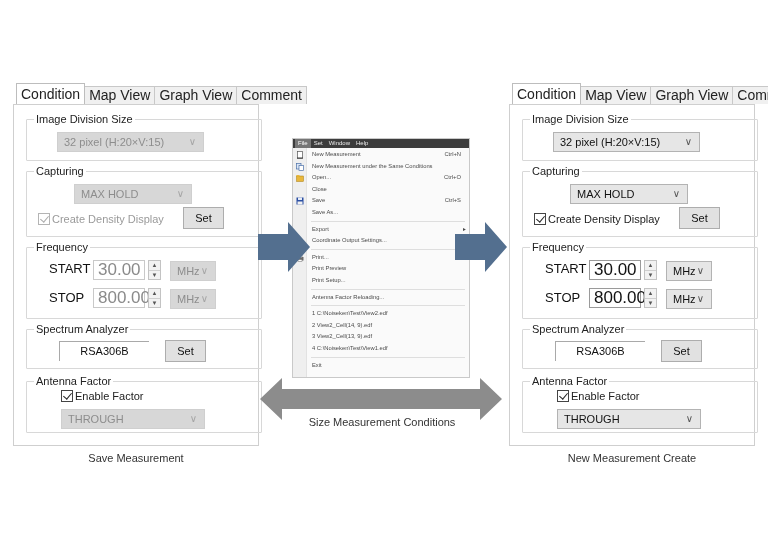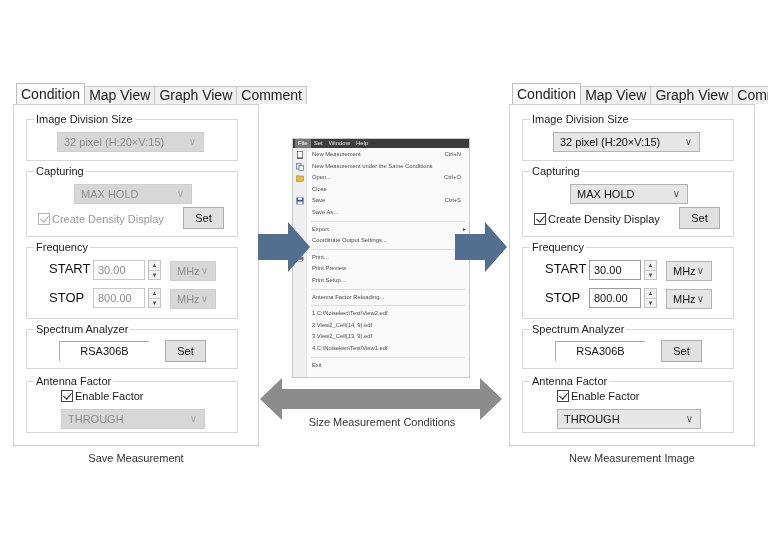--- a/index.html
+++ b/index.html
@@ -18,21 +18,21 @@
     color: #222; margin-right: -1px; white-space: nowrap;
   }
   .tab.active { height: 21px; background: #fff; border-color: #bdbdbd; line-height: 20px; z-index: 2; position: relative; }
 
   .panel-body {
     position: absolute; left: 0; top: 20px; width: 246px; height: 342px;
     border: 1px solid #cfcfcf; background: #fff;
   }
 
   .group {
-    position: absolute; left: 12px; width: 212px;
+    position: absolute; left: 12px; width: 236px;
     border: 1px solid #d8d8d8; border-radius: 1px;
   }
   .group-title {
     position: absolute; left: 7px; top: -8px; background: #fff; padding: 0 2px;
     font-size: 11px; line-height: 14px; color: #222; white-space: nowrap;
   }
 
   .combo {
     position: absolute; height: 20px; border: 1px solid #c2c2c2;
     background: #e8e8e8; font-size: 11px; line-height: 18px; padding-left: 6px; color: #222;
@@ -56,21 +56,21 @@
     content: ""; position: absolute; left: 3px; top: 0px; width: 4px; height: 7px;
     border-right: 1.5px solid #222; border-bottom: 1.5px solid #222; transform: rotate(40deg);
   }
   .checkrow.disabled { color: #9a9a9a; }
   .checkrow.disabled .checkbox { border-color: #b4b4b4; }
   .checkrow.disabled .checkbox::after { border-color: #aaa; }
 
   .flabel { position: absolute; font-size: 13px; line-height: 14px; color: #111; }
   .textbox {
     position: absolute; height: 20px; border: 1px solid #9a9a9a; background: #fff;
-    font-size: 11px; line-height: 18px; padding-left: 4px; color: #111;
+    font-size: 17px; line-height: 18px; padding-left: 4px; color: #111;
   }
   .textbox.disabled { color: #8a8a8a; border-color: #c9c9c9; }
   .spinner { position: absolute; width: 13px; height: 20px; border: 1px solid #c3c3c3; background: #f2f2f2; }
   .spinner span { display: block; height: 9px; font-size: 6px; line-height: 9px; text-align: center; color: #555; }
   .spinner span + span { border-top: 1px solid #cfcfcf; }
 
   .readout {
     position: absolute; height: 20px; border-top: 1px solid #a9a9a9; border-left: 1px solid #a9a9a9;
     font-size: 11px; line-height: 18px; text-align: center; color: #111; background: #fff;
   }
@@ -237,21 +237,21 @@
       <div class="checkrow" style="left:34px;top:7px;">
         <span class="checkbox"></span><span>Enable Factor</span>
       </div>
       <div class="combo enabled" style="left:34px;top:27px;width:144px;">
         <span>THROUGH</span>
         <span class="chev">∨</span>
       </div>
     </div>
   </div>
 </div>
-<div class="caption" style="left:509px;top:452px;">New Measurement Image</div>
+<div class="caption" style="left:509px;top:452px;">New Measurement Create</div>
 
 <div class="menu">
   <div class="menubar">
     <span class="menubar-item active">File</span>
     <span class="menubar-item">Set</span>
     <span class="menubar-item">Window</span>
     <span class="menubar-item">Help</span>
   </div>
   <div class="menu-gutter"></div>
   <div class="menu-items">

